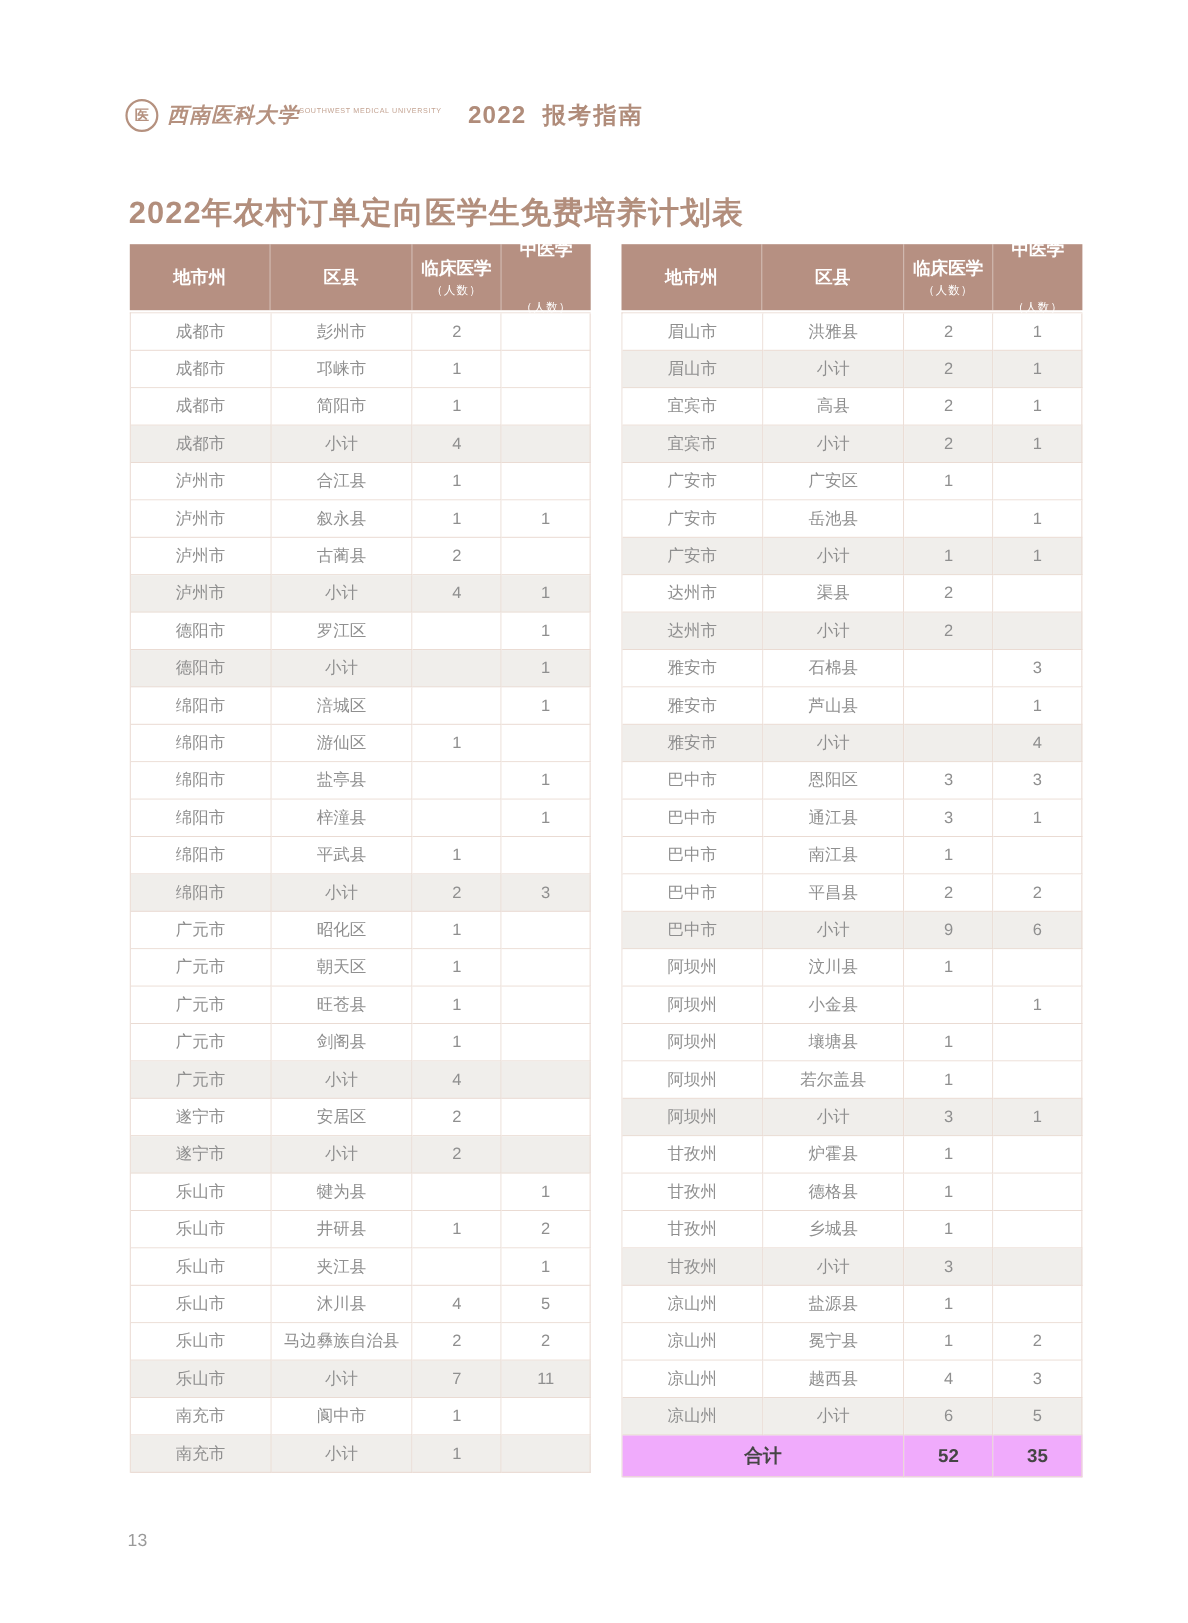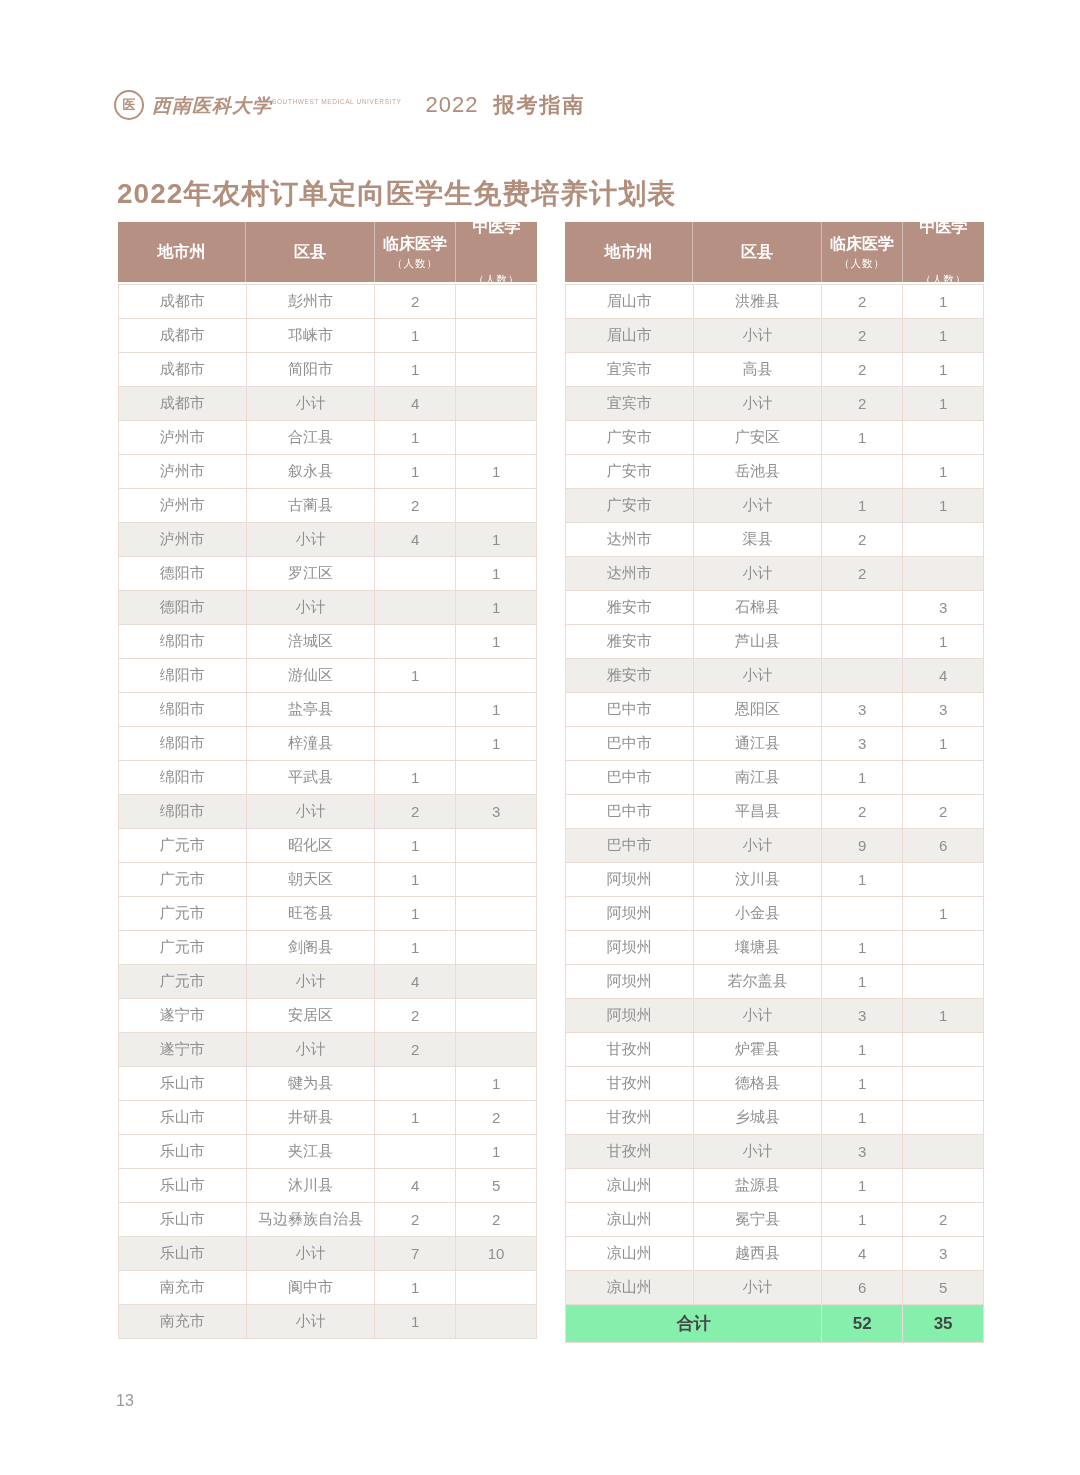--- a/index.html
+++ b/index.html
@@ -9,21 +9,21 @@
   
   .brand { position:absolute; left:114px; top:86px; height:38px; display:flex; align-items:center; }
   .logo-circle { width:30px; height:30px; border:2px solid #b5917f; border-radius:50%;
                  display:flex; align-items:center; justify-content:center;
                  color:#b5917f; font-size:13px; font-weight:bold; margin-right:8px;
                  font-family:"Liberation Serif","DejaVu Serif",serif; }
   .brand-txt { display:flex; flex-direction:row; line-height:1; }
   .brand-cn { font-size:19px; font-weight:bold; font-style:italic; color:#b5917f;
               font-family:"Liberation Serif","DejaVu Serif",serif; letter-spacing:1px; }
   .brand-en { font-size:6.5px; color:#c4a493; letter-spacing:.6px; margin-top:3px; }
-  .brand-year { font-size:22px; font-weight:normal; color:#b08c7a; margin-left:24px; letter-spacing:1px; }
+  .brand-year { font-size:22px; font-weight:bold; color:#b08c7a; margin-left:24px; letter-spacing:1px; }
   .brand-guide { font-size:21px; font-weight:bold; color:#b08c7a; margin-left:15px; letter-spacing:2px; }
 
   
   .title { position:absolute; left:117px; top:175px; font-size:28px; font-weight:bold;
            color:#b28e7c; letter-spacing:1px;text-align:right; }
 
   
   .table { position:absolute; top:222px; width:419px; }
   #left-table  { left:118px; }
   #right-table { left:565px; }
@@ -38,21 +38,21 @@
   .c1 { width:128px; } .c2 { width:129px; } .c3 { width:81px; } .c4 { width:81px; }
   .cm { width:257px; }
 
   .tbody { margin-top:2px; border-top:1px solid #eadbd3; border-left:1px solid #eadbd3; }
   .trow { display:flex; height:34px; }
   .td { display:flex; align-items:center; justify-content:center;
         font-size:15px; color:#8f8f8f; background:#ffffff;
         border-right:1px solid #eadbd3; border-bottom:1px solid #eadbd3; }
   .trow.sub .td { background:#f0eeeb; }
   .trow.total { height:38px; }
-  .trow.total .td { background:#86efac; color:#454545; font-weight:bold; font-size:17px; }
+  .trow.total .td { background:#f0abfc; color:#454545; font-weight:bold; font-size:17px; }
 
   
   .note { position:absolute; left:566px; top:1346px; font-size:14.5px; color:#8f8f8f; letter-spacing:.5px; }
   .page-num { position:absolute; left:116px; top:1392px; font-size:16px; color:#9a9a9a;text-align:center; }
 </style>
 </head>
 <body>
 
 <div class="page">
 
@@ -251,21 +251,21 @@
         <div class="trow">
           <div class="td c1">乐山市</div>
           <div class="td c2">马边彝族自治县</div>
           <div class="td c3">2</div>
           <div class="td c4">2</div>
         </div>
         <div class="trow sub">
           <div class="td c1">乐山市</div>
           <div class="td c2">小计</div>
           <div class="td c3">7</div>
-          <div class="td c4">10</div>
+          <div class="td c4">11</div>
         </div>
         <div class="trow">
           <div class="td c1">南充市</div>
           <div class="td c2">阆中市</div>
           <div class="td c3">1</div>
           <div class="td c4"></div>
         </div>
         <div class="trow sub">
           <div class="td c1">南充市</div>
           <div class="td c2">小计</div>

